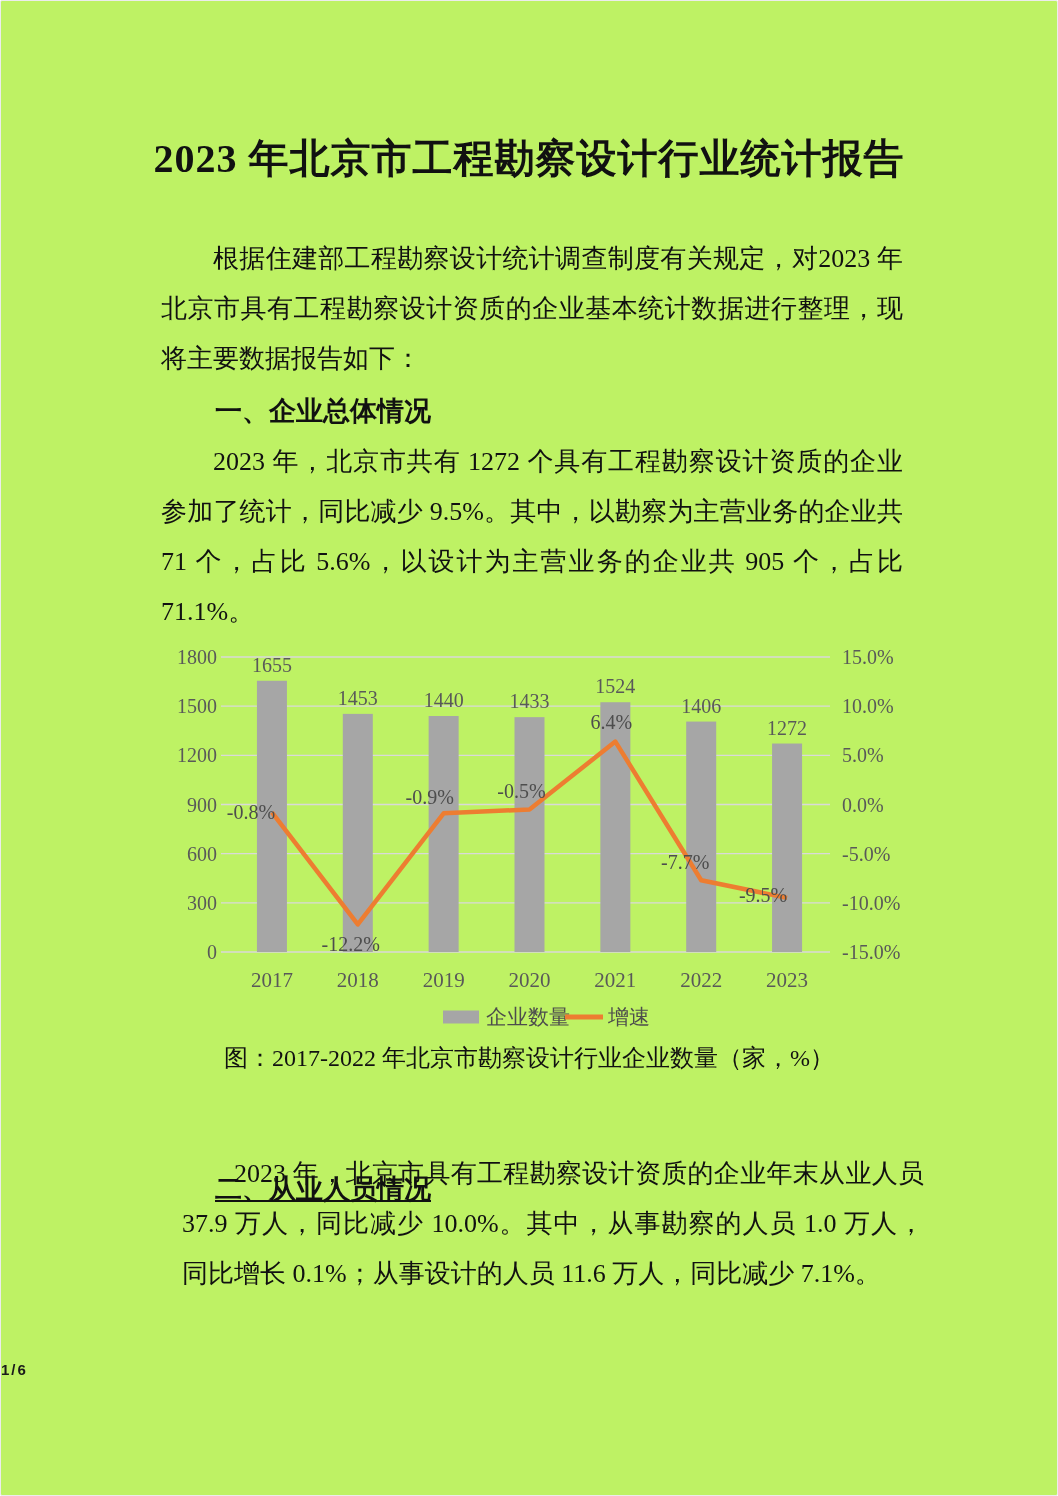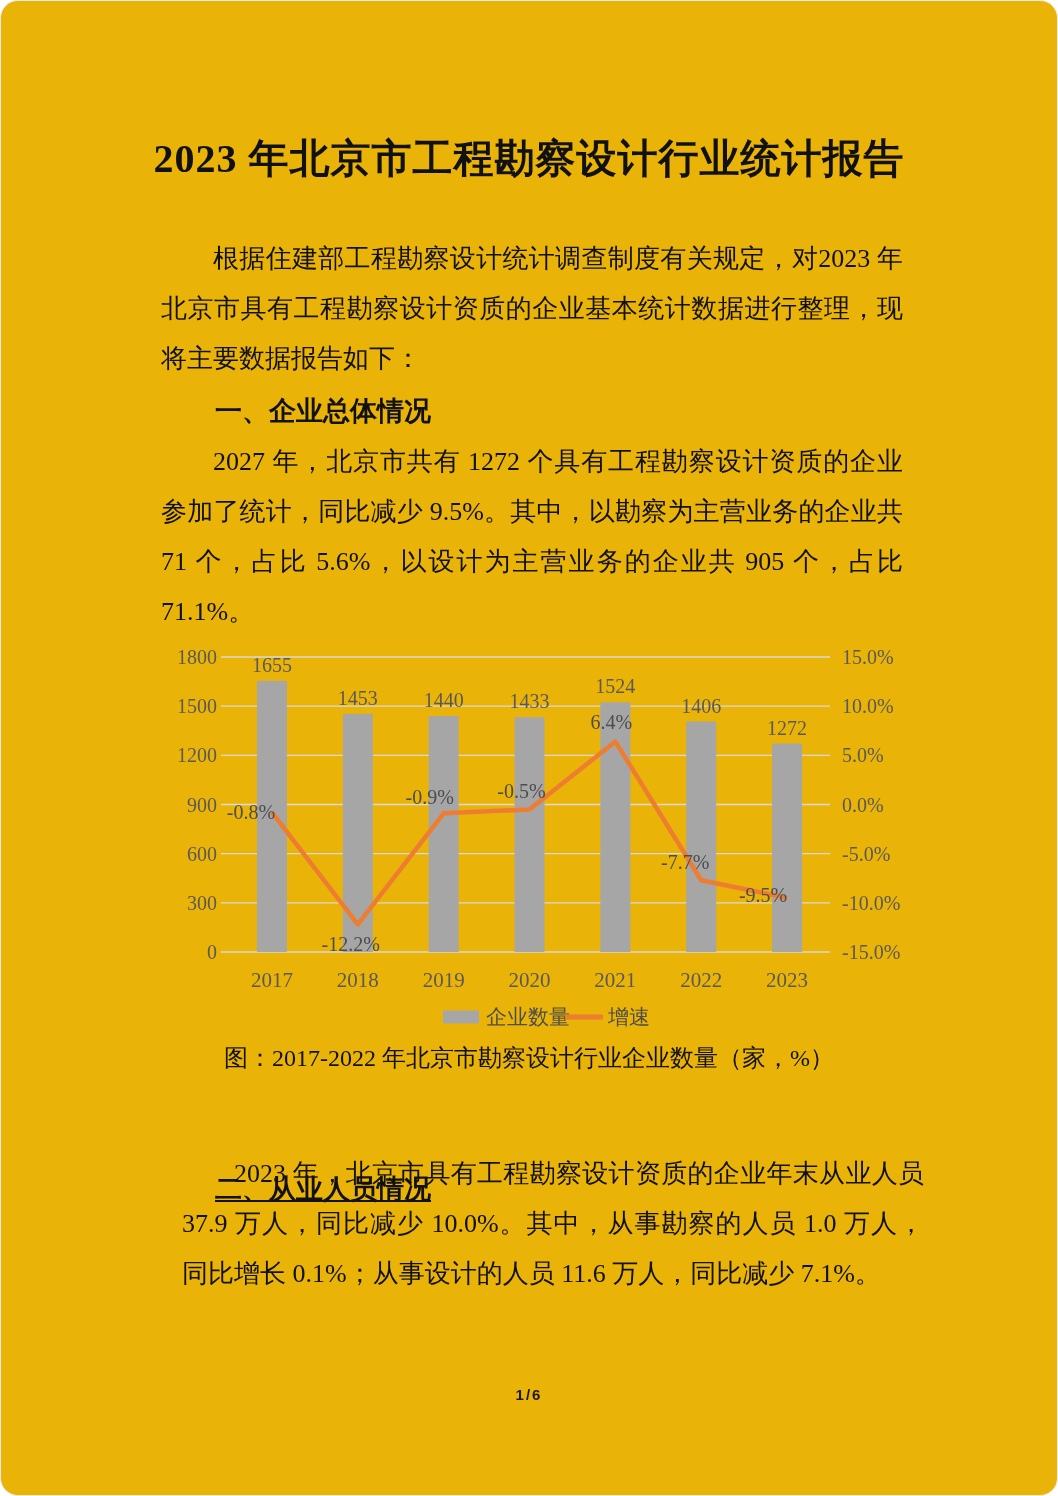--- a/index.html
+++ b/index.html
@@ -2,23 +2,23 @@
 <html><head>
 <meta charset="utf-8">
 <style>
   * { margin:0; padding:0; box-sizing:border-box; }
   html,body { background:#ffffff; }
   body { font-family:"Liberation Serif","DejaVu Serif",serif; color:#111111; }
 
   .page {
     position:relative;
     width:1058px; height:1496px;
-    background:#eab308;
+    background:#bef264;
     border:1px solid #ececec;
-    border-radius:18px;
+    border-radius:2px;
     overflow:hidden;
   }
 
   .report-title {
     position:absolute; top:130px; left:0; width:100%;
     text-align:center;
     font-size:40px; font-weight:bold;
     font-family:"Liberation Serif","DejaVu Serif",serif;
     letter-spacing:1px;
   }
@@ -53,40 +53,39 @@
   }
 
   .figure-caption {
     position:absolute; top:1041px; left:0; width:100%;
     text-align:center;
     font-size:24px; line-height:32px;
   }
 
   .page-footer {
     position:absolute; top:1360px; left:0; width:100%;
-    text-align:center;
+    text-align:left;
     font-size:15px; font-weight:bold;
     font-family:"Liberation Sans","DejaVu Sans",sans-serif;
     letter-spacing:2px;
     color:#1a1a1a;
-    margin-top:25px;
   }
 </style>
 </head>
 <body>
 
 <div class="page">
 
   <h1 class="report-title">2023 年北京市工程勘察设计行业统计报告</h1>
 
   <p class="body-para para-intro">根据住建部工程勘察设计统计调查制度有关规定，对2023 年北京市具有工程勘察设计资质的企业基本统计数据进行整理，现将主要数据报告如下：</p>
 
   <h2 class="section-heading heading-1">一、企业总体情况</h2>
 
-  <p class="body-para para-s1">2027 年，北京市共有 1272 个具有工程勘察设计资质的企业参加了统计，同比减少 9.5%。其中，以勘察为主营业务的企业共 71 个，占比 5.6%，以设计为主营业务的企业共 905 个，占比 71.1%。</p>
+  <p class="body-para para-s1">2023 年，北京市共有 1272 个具有工程勘察设计资质的企业参加了统计，同比减少 9.5%。其中，以勘察为主营业务的企业共 71 个，占比 5.6%，以设计为主营业务的企业共 905 个，占比 71.1%。</p>
 
   <figure class="chart-figure">
     <svg id="chart-svg" viewBox="0 0 745 392" xmlns="http://www.w3.org/2000/svg">
         <line x1="65" x2="674" y1="306" y2="306" stroke="#D9D9D9" stroke-width="1.3"></line>
         <text x="61" y="313" text-anchor="end" fill="#595959" font-size="20">0</text>
         <text x="686" y="313" text-anchor="start" fill="#595959" font-size="20">-15.0%</text>
         <line x1="65" x2="674" y1="256.8333333333333" y2="256.8333333333333" stroke="#D9D9D9" stroke-width="1.3"></line>
         <text x="61" y="263.8333333333333" text-anchor="end" fill="#595959" font-size="20">300</text>
         <text x="686" y="263.8333333333333" text-anchor="start" fill="#595959" font-size="20">-10.0%</text>
         <line x1="65" x2="674" y1="207.66666666666669" y2="207.66666666666669" stroke="#D9D9D9" stroke-width="1.3"></line>

